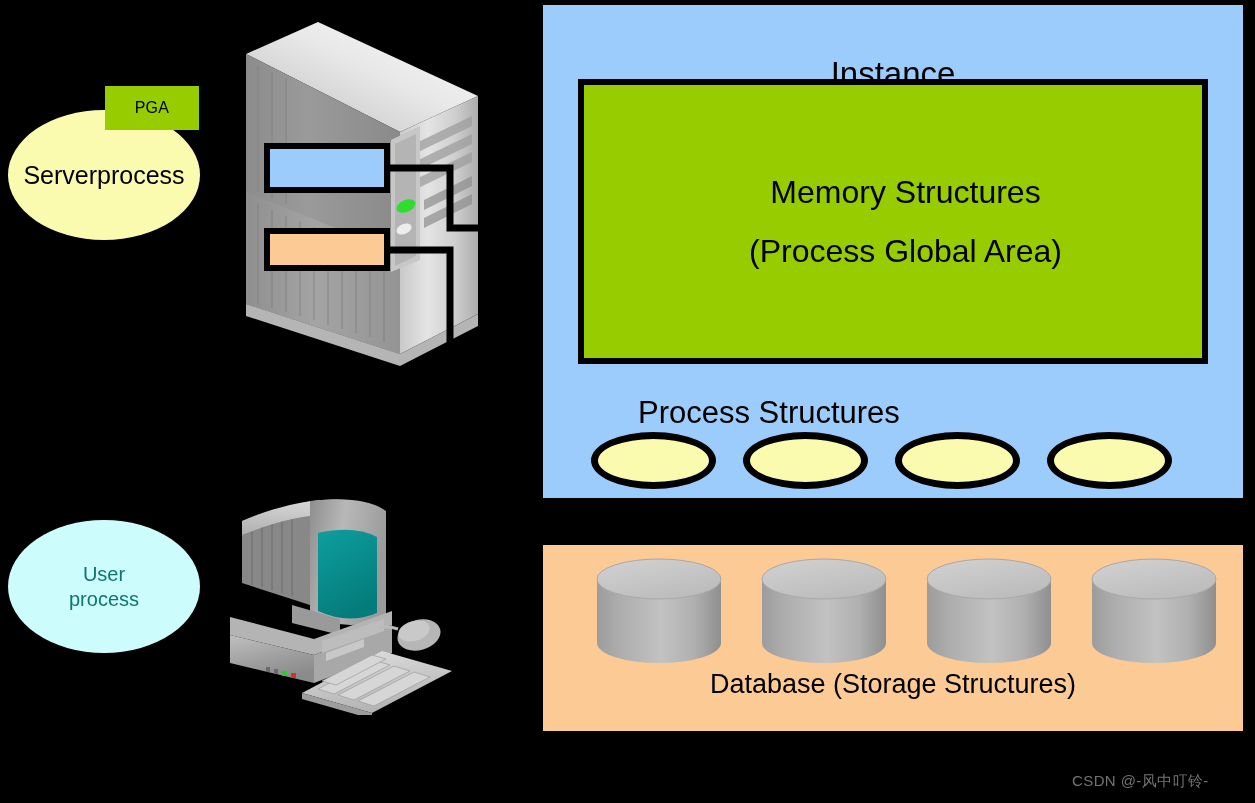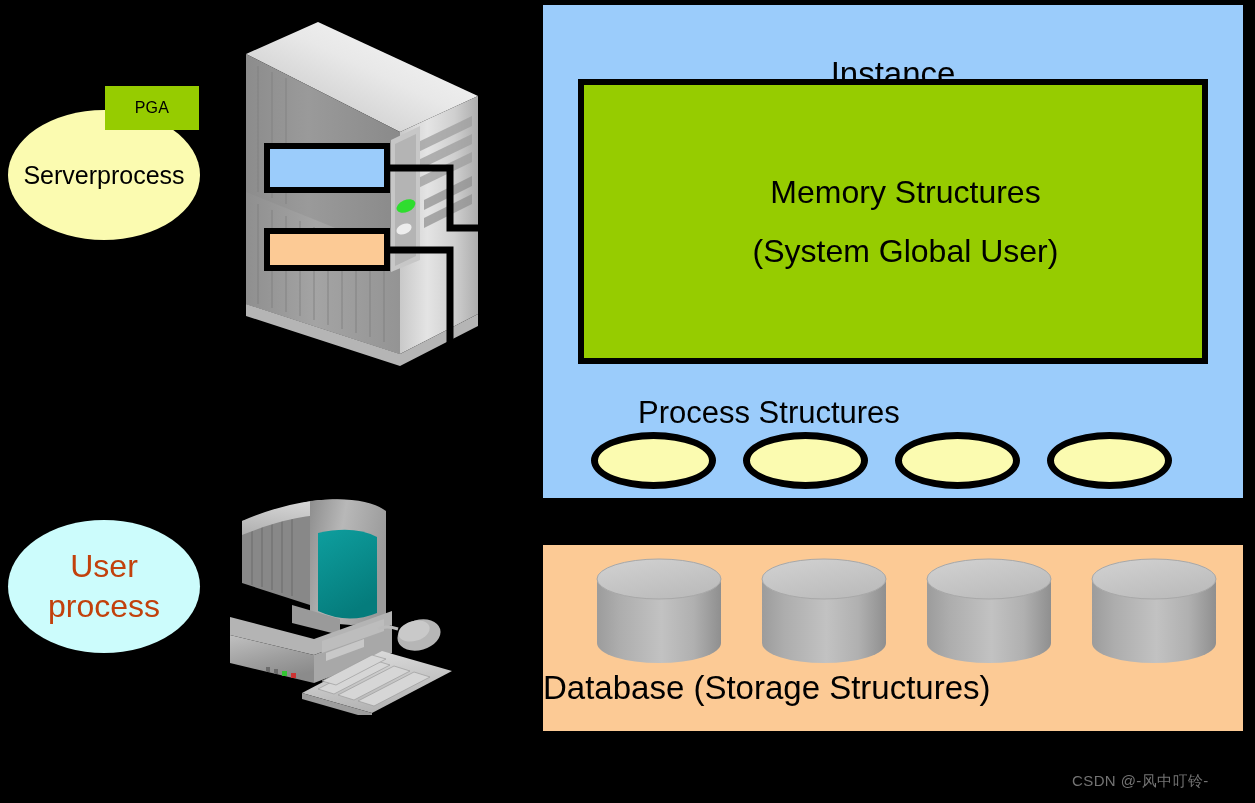--- a/index.html
+++ b/index.html
@@ -49,21 +49,21 @@
   #user-process-ellipse {
     left: 8px; top: 520px;
     width: 192px; height: 133px;
     background: #CCFCFC;
     border-radius: 50%;
     z-index: 4;
     display: flex; flex-direction: column;
     align-items: center; justify-content: center;
     line-height: 1.22;
   }
-  #user-process-ellipse .ln { font-size: 32px; color:#c2410c; }
+  #user-process-ellipse .ln { font-size: 20px; color:#0f766e; }
 
   
   #server-tower { left: 228px; top: 14px; width: 300px; height: 380px; z-index: 2; }
   #server-tower svg { display:block; }
 
   
   #sga-connector-box {
     left: 264px; top: 143px;
     width: 126px; height: 50px;
     background: #9BCCFB;
@@ -147,22 +147,22 @@
     position: absolute;
     left: 52px; top: 12px;
     width: 620px; height: 110px;
     display: flex;
     gap: 37px;
   }
   .db-cylinder { width: 128px; height: 108px; flex: 0 0 auto; }
   #database-label {
     position: absolute;
     left: 0; right: 0; top: 124px;
-    text-align: left;
-    font-size: 33px;
+    text-align: center;
+    font-size: 27px;
     color: #000000;
   }
 
   
   #watermark {
     left: 1072px; top: 772px;
     font-size: 15px;
     color: #737373;
     letter-spacing: 0.4px;
   }
@@ -170,21 +170,21 @@
 </head>
 <body>
 
 <div id="canvas">
 
   <div class="abs" id="instance-panel">
     <div id="instance-title">Instance</div>
 
     <div id="memory-structures-box">
       <div class="ln">Memory Structures</div>
-      <div class="ln">(System Global User)</div>
+      <div class="ln">(Process Global Area)</div>
     </div>
 
     <div id="process-structures-label">Process Structures</div>
 
     <div id="process-structures-row">
       <div class="process-ellipse"></div>
       <div class="process-ellipse"></div>
       <div class="process-ellipse"></div>
       <div class="process-ellipse"></div>
     </div>

